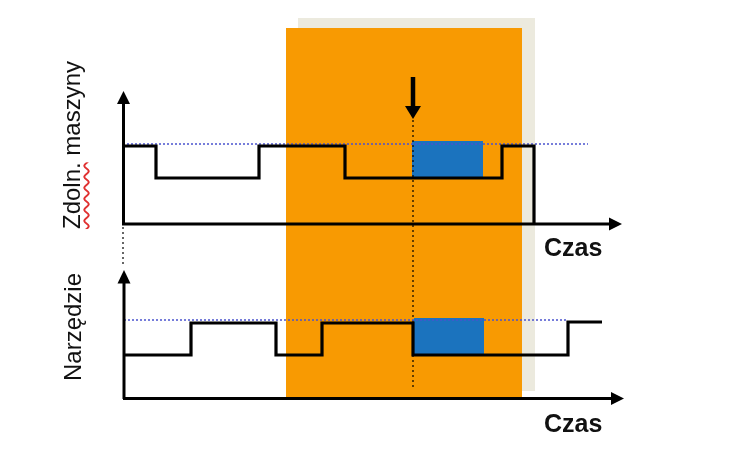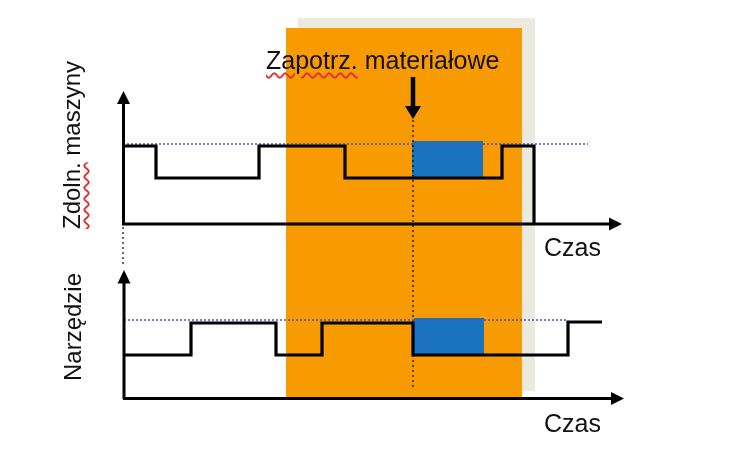--- a/index.html
+++ b/index.html
@@ -19,21 +19,21 @@
     text-decoration-line:underline;
     text-decoration-style:wavy;
     text-decoration-color:#E03030;
     text-decoration-thickness:1.5px;
     text-underline-offset:3px;
   }
   .y-label{
     font-size:24px;white-space:nowrap;
     transform:translate(-50%,-50%) rotate(-90deg);
   }
-  .x-label{font-size:25px;white-space:nowrap;}
+  .x-label{font-size:25px;white-space:nowrap;font-weight:bold;}
 </style>
 </head>
 <body>
 
 <div class="canvas">
 
   <div class="abs window-shadow"></div>
 
   <div class="abs demand-window"></div>
 
@@ -59,23 +59,20 @@
     <line x1="123" y1="398.5" x2="613" y2="398.5" stroke="#000" stroke-width="3"></line>
     <polygon points="624,398.5 611,392 611,405" fill="#000"></polygon>
 
     <path fill="none" stroke="#000" stroke-width="3.2" d="M123,146 L156,146 L156,178 L259,178 L259,146 L345,146 L345,178 L502,178 L502,146 L534,146 L534,224"></path>
     <path fill="none" stroke="#000" stroke-width="3.2" d="M124,355 L191,355 L191,323 L276,323 L276,355 L322,355 L322,323 L413,323 L413,355 L568,355 L568,322 L602,322"></path>
 
     <line stroke="#000" stroke-width="4.5" x1="413" y1="77" x2="413" y2="108"></line>
     <polygon points="405,106 421,106 413,119" fill="#000"></polygon>
   </svg>
 
-  <div class="abs annotation">
-    <span class="squiggle">Zapotrz.</span><span> materiałowe</span>
-  </div>
 
   <div class="abs y-label" style="left:72px;top:145px;">
     <span class="squiggle">Zdoln.</span><span> maszyny</span>
   </div>
 
   <div class="abs y-label" style="left:73px;top:327px;">Narzędzie</div>
 
   <div class="abs x-label" style="left:544px;top:233px;">Czas</div>
 
   <div class="abs x-label" style="left:544px;top:409px;">Czas</div>

